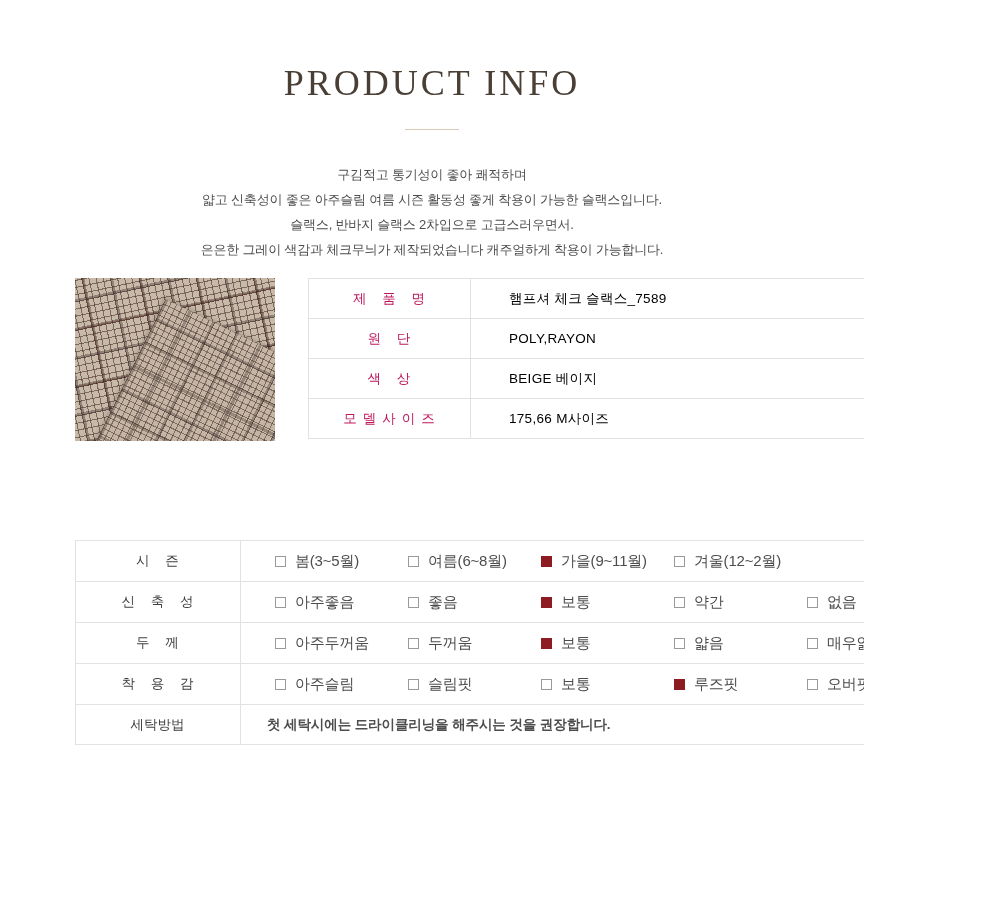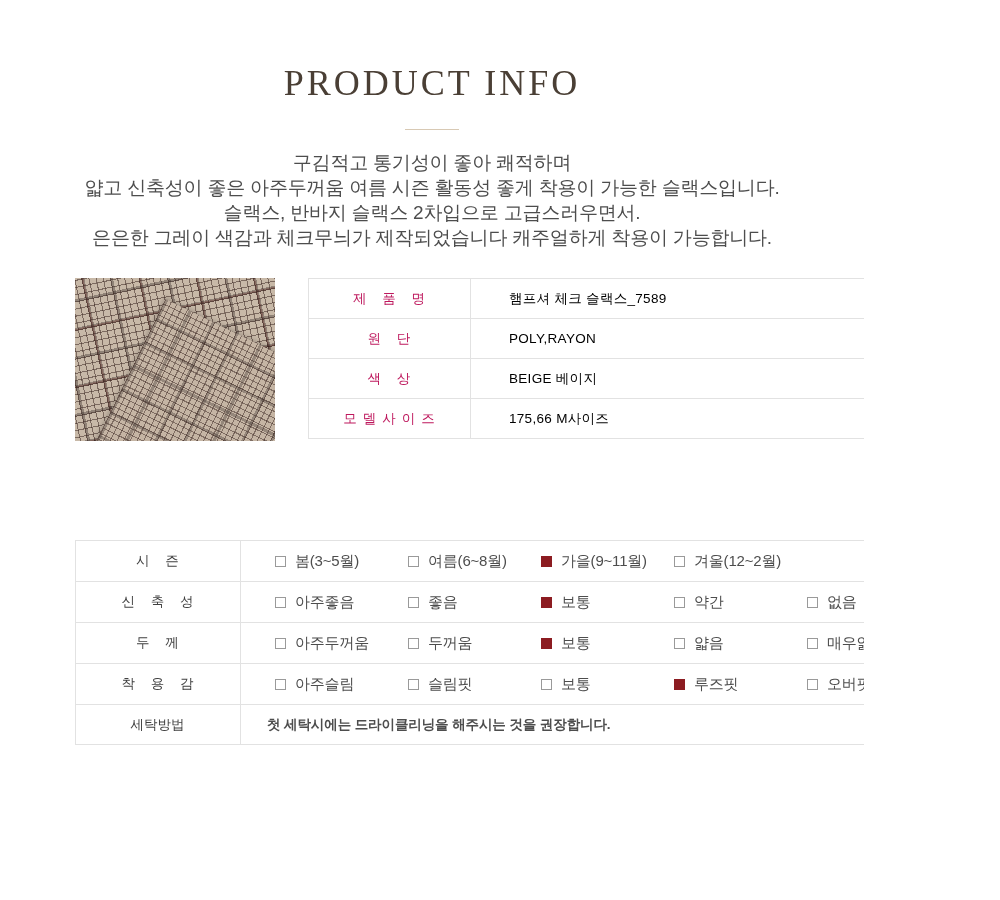--- a/index.html
+++ b/index.html
@@ -31,23 +31,23 @@
   }
   .title-rule {
     width: 54px;
     height: 1px;
     background: #d8c9b4;
     margin: 25px auto 0 auto;
   }
 
   
   .desc {
-    margin-top: 20px;
+    margin-top: 32px;
     text-align: center;
-    font-size: 19px;
+    font-size: 13px;
     line-height: 25px;
     color: #4d4d4d;
     letter-spacing: -0.2px;
   }
   .desc div { white-space: nowrap; }
 
   
   .info-wrap {
     position: absolute;
     left: 75px;
@@ -183,21 +183,21 @@
 </head>
 <body>
 
 <div class="page">
 
   <div class="title">PRODUCT INFO</div>
   <div class="title-rule"></div>
 
   <div class="desc">
     <div>구김적고 통기성이 좋아 쾌적하며</div>
-    <div>얇고 신축성이 좋은 아주두꺼움 여름 시즌 활동성 좋게 착용이 가능한 슬랙스입니다.</div>
+    <div>얇고 신축성이 좋은 아주슬림 여름 시즌 활동성 좋게 착용이 가능한 슬랙스입니다.</div>
     <div>슬랙스, 반바지 슬랙스 2차입으로 고급스러우면서.</div>
     <div>은은한 그레이 색감과 체크무늬가 제작되었습니다 캐주얼하게 착용이 가능합니다.</div>
   </div>
 
   <div class="info-wrap">
     <div class="swatch">
       <div class="plaid"></div>
       <div class="plaid2"></div>
     </div>
 

